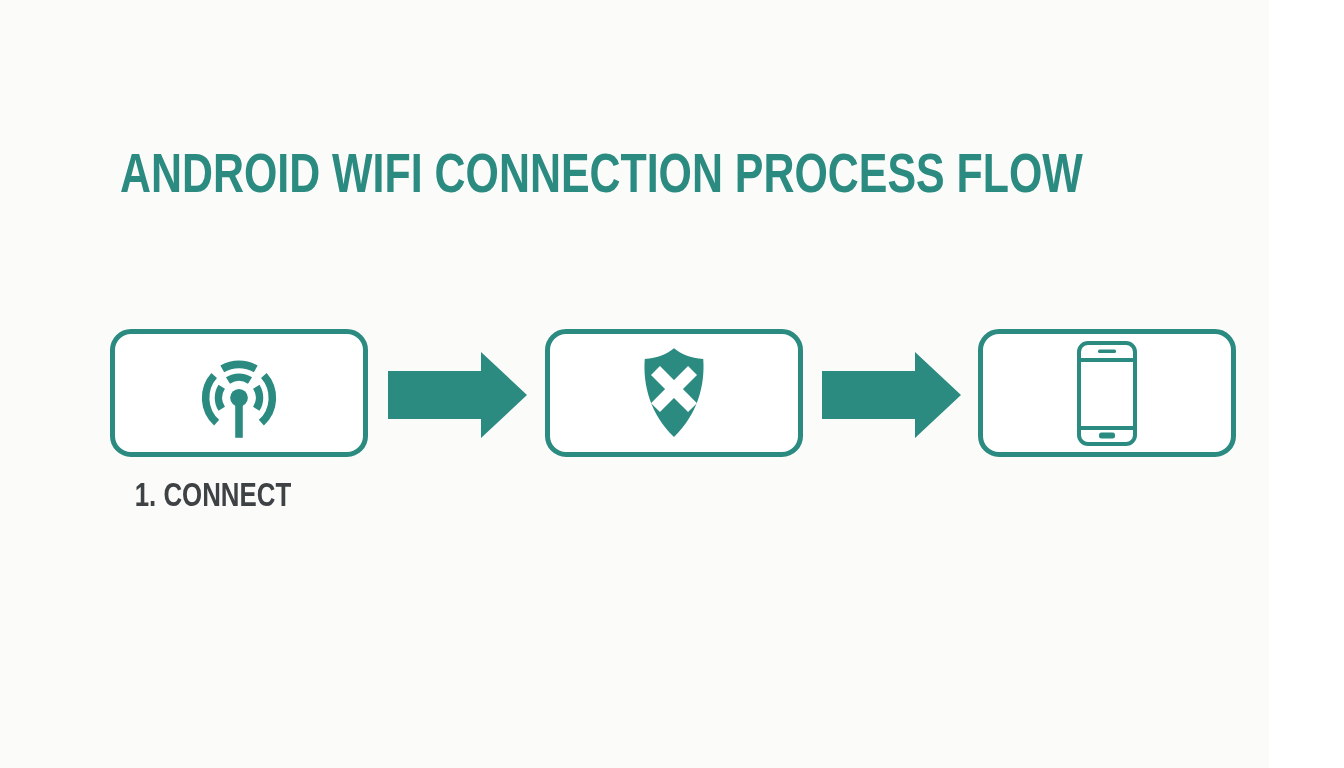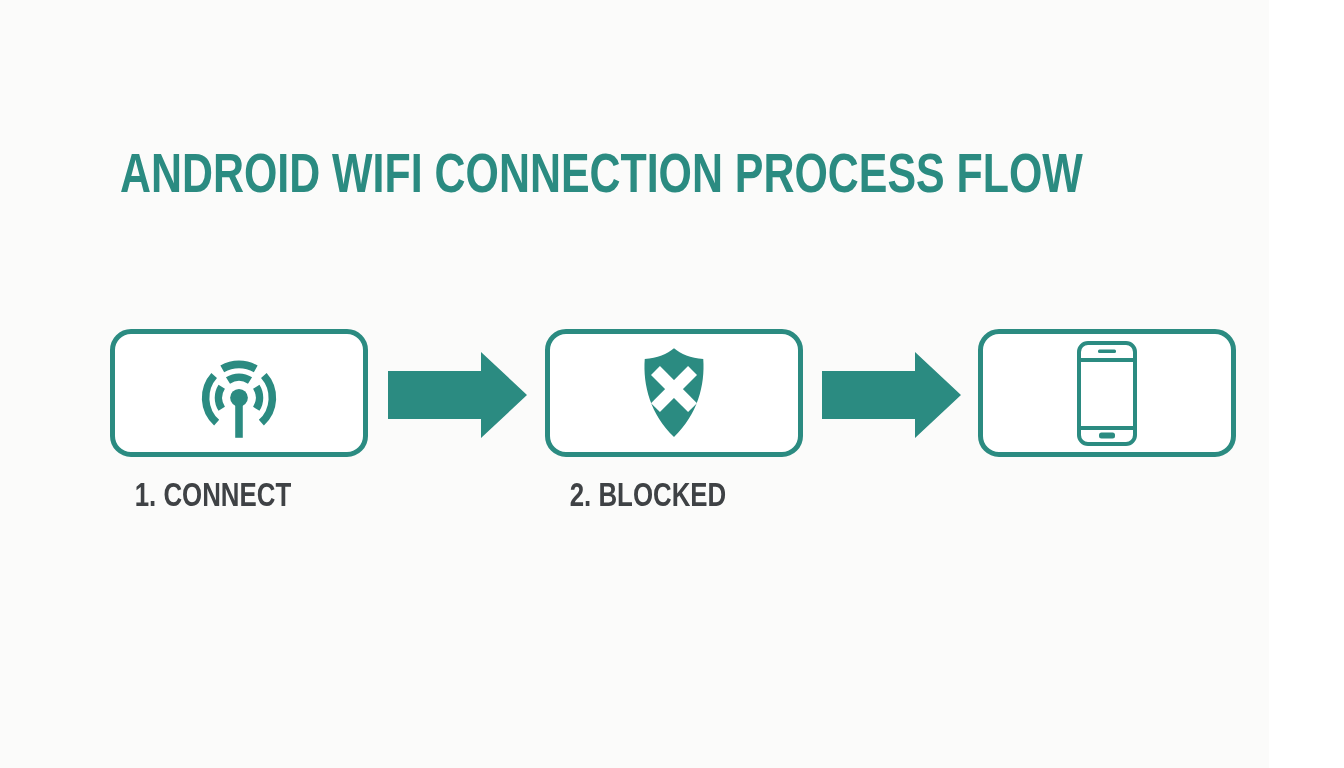--- a/index.html
+++ b/index.html
@@ -113,17 +113,14 @@
       <rect class="icon-fill" x="21" y="8.5" width="18" height="3.5" rx="1.5"></rect>
       <line class="icon-stroke" stroke-width="4" x1="2" y1="19" x2="58" y2="19"></line>
       <line class="icon-stroke" stroke-width="4" x1="2" y1="87" x2="58" y2="87"></line>
       <rect class="icon-fill" x="22" y="91.5" width="16" height="6" rx="2.5"></rect>
     </svg>
   </div>
 
   <div class="label-wrap lw-1">
     <span class="step-label">1. CONNECT</span>
   </div>
-  <div class="label-wrap lw-2">
-    <span class="step-label">2. BLOCKED</span>
-  </div>
 
 </div>
 
 </body></html>

